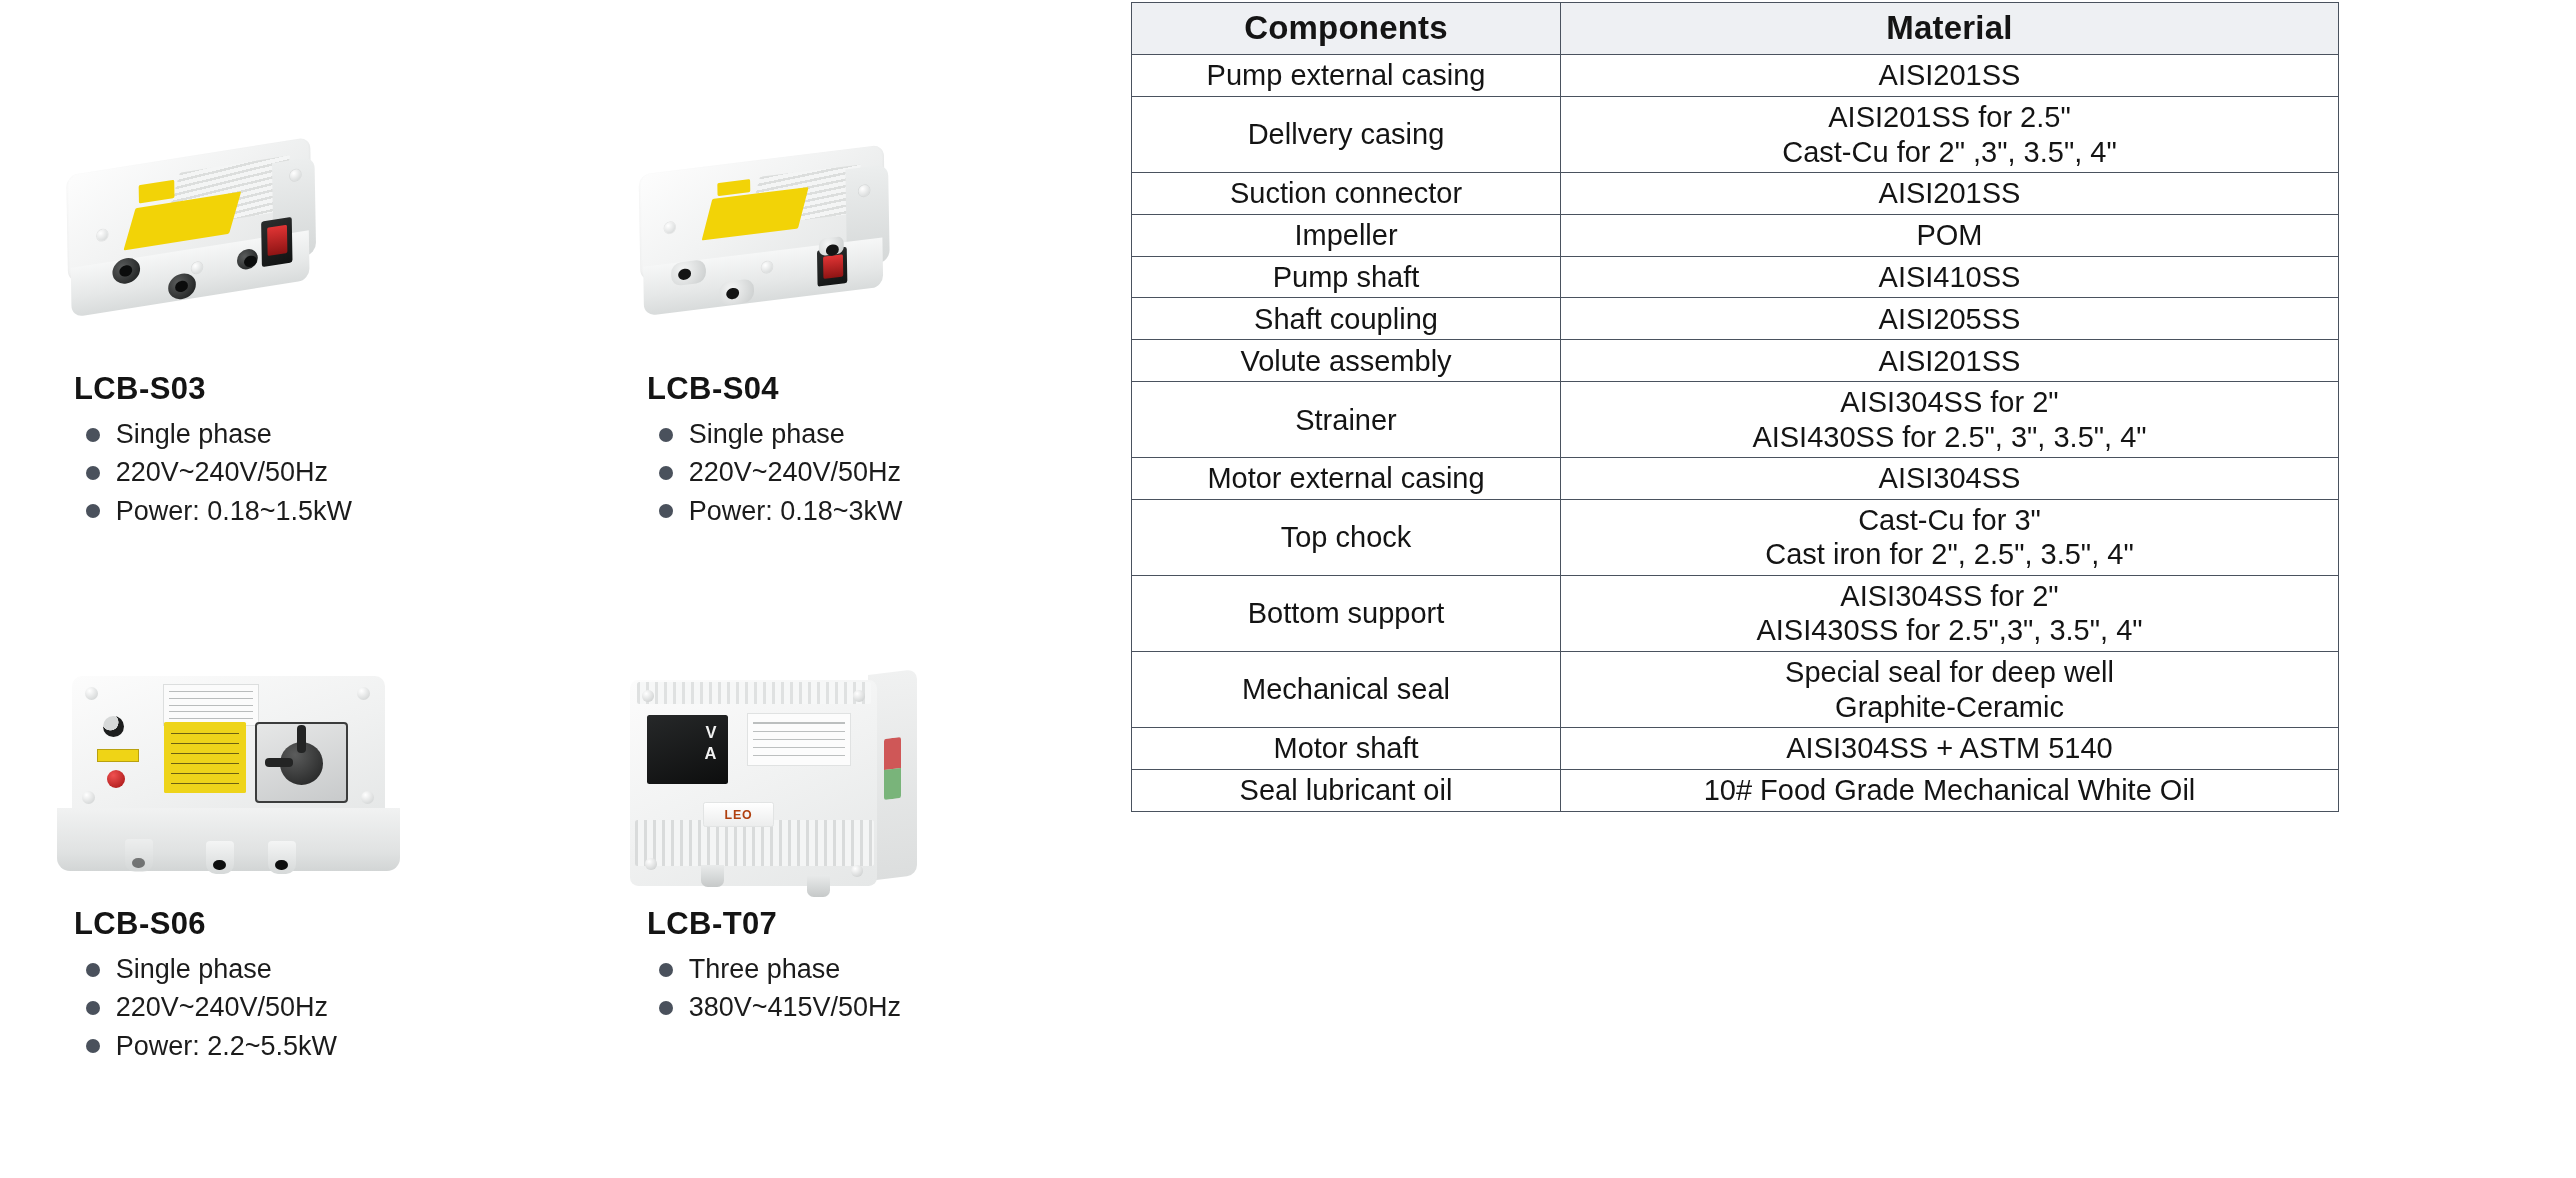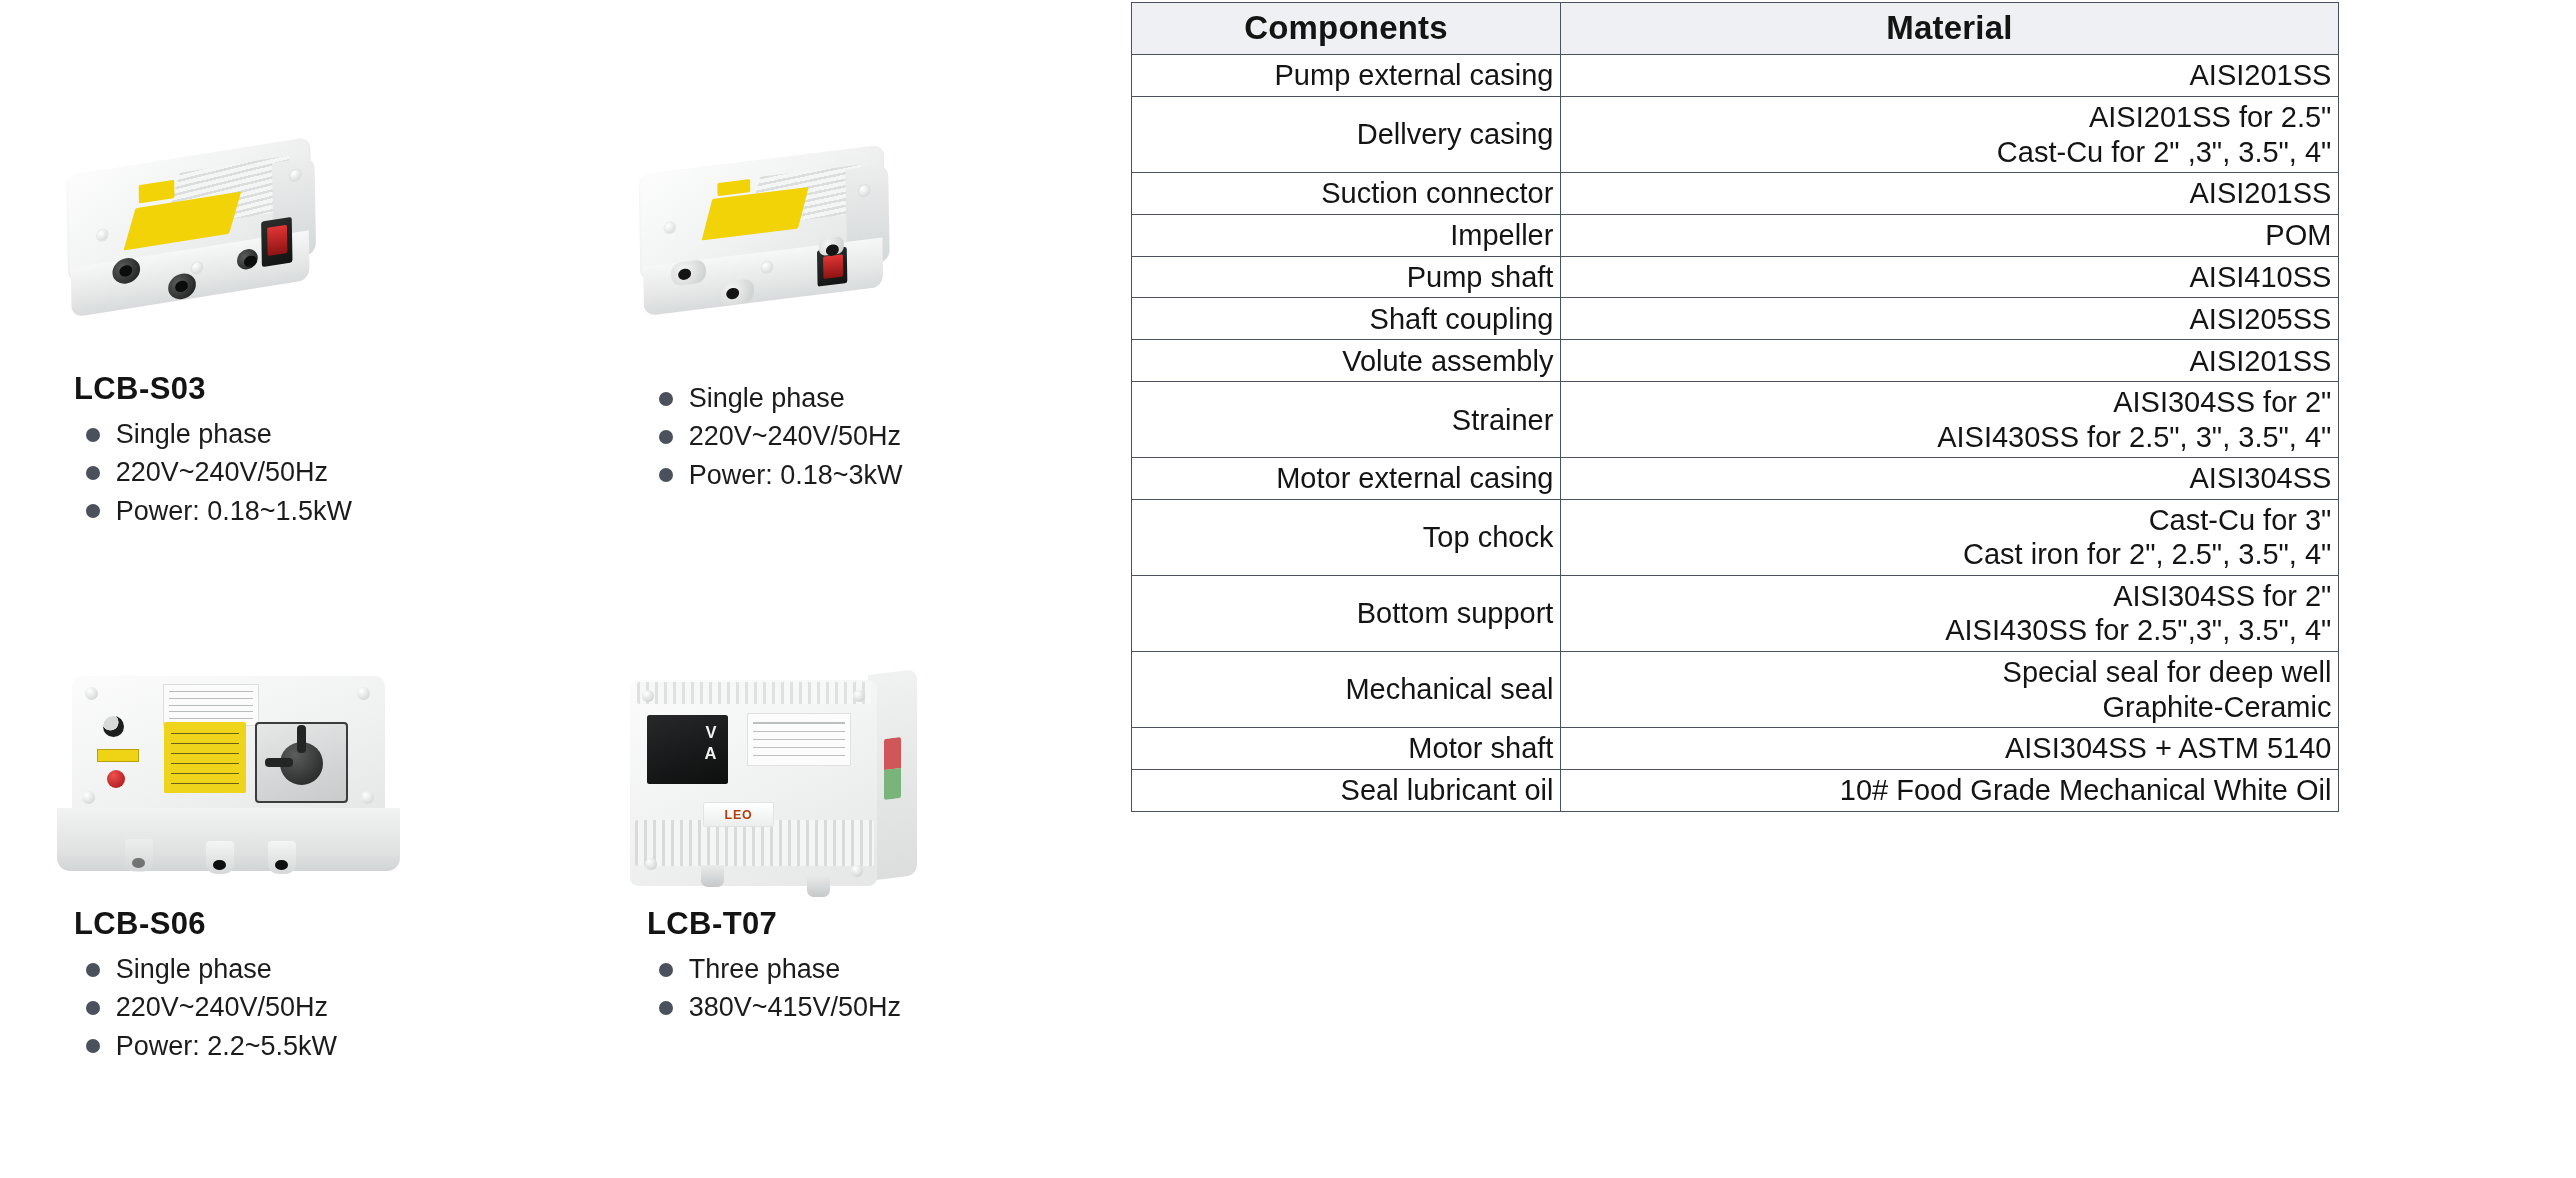--- a/index.html
+++ b/index.html
@@ -290,21 +290,20 @@
     font-weight: bold;
     height: 45px;
     letter-spacing: 0.2px;
   }
   #spec-table tbody td {
     background: #ffffff;
     font-size: 29px;
     font-weight: 400;
     line-height: 1.18;
     white-space: pre-line;
-    text-align: right;
   }
   #spec-table tbody tr.single td { height: 29px; }
   #spec-table tbody tr.double td { height: 64px; }
 </style>
 </head>
 <body>
 
 <div id="left-panel">
 
   <div class="product-card" id="card-0">
@@ -357,20 +356,21 @@
         <div class="screw" style="left:221px; top:38px;"></div>
         <div class="screw" style="left:122px; top:102px;"></div>
         <div class="gland" style="left:31px; top:92px; width:35px; height:23px; border-radius:10px;"></div>
         <div class="gland" style="left:79px; top:117px; width:35px; height:23px; border-radius:10px;"></div>
         <div class="switch" style="left:178px; top:97px; width:30px; height:36px;">
             <i style="height:21.4px;"></i>
           </div>
         <div class="gland" style="left:180px; top:86px; width:25px; height:16.5px; border-radius:6.6px;"></div>
       </div>
     </div>
+    <h3 class="product-title">LCB-S04</h3>
     <ul class="spec-list">
       <li class="spec-item">
           <span class="bullet"></span>
           <span>Single phase</span>
         </li>
       <li class="spec-item">
           <span class="bullet"></span>
           <span>220V~240V/50Hz</span>
         </li>
       <li class="spec-item">

